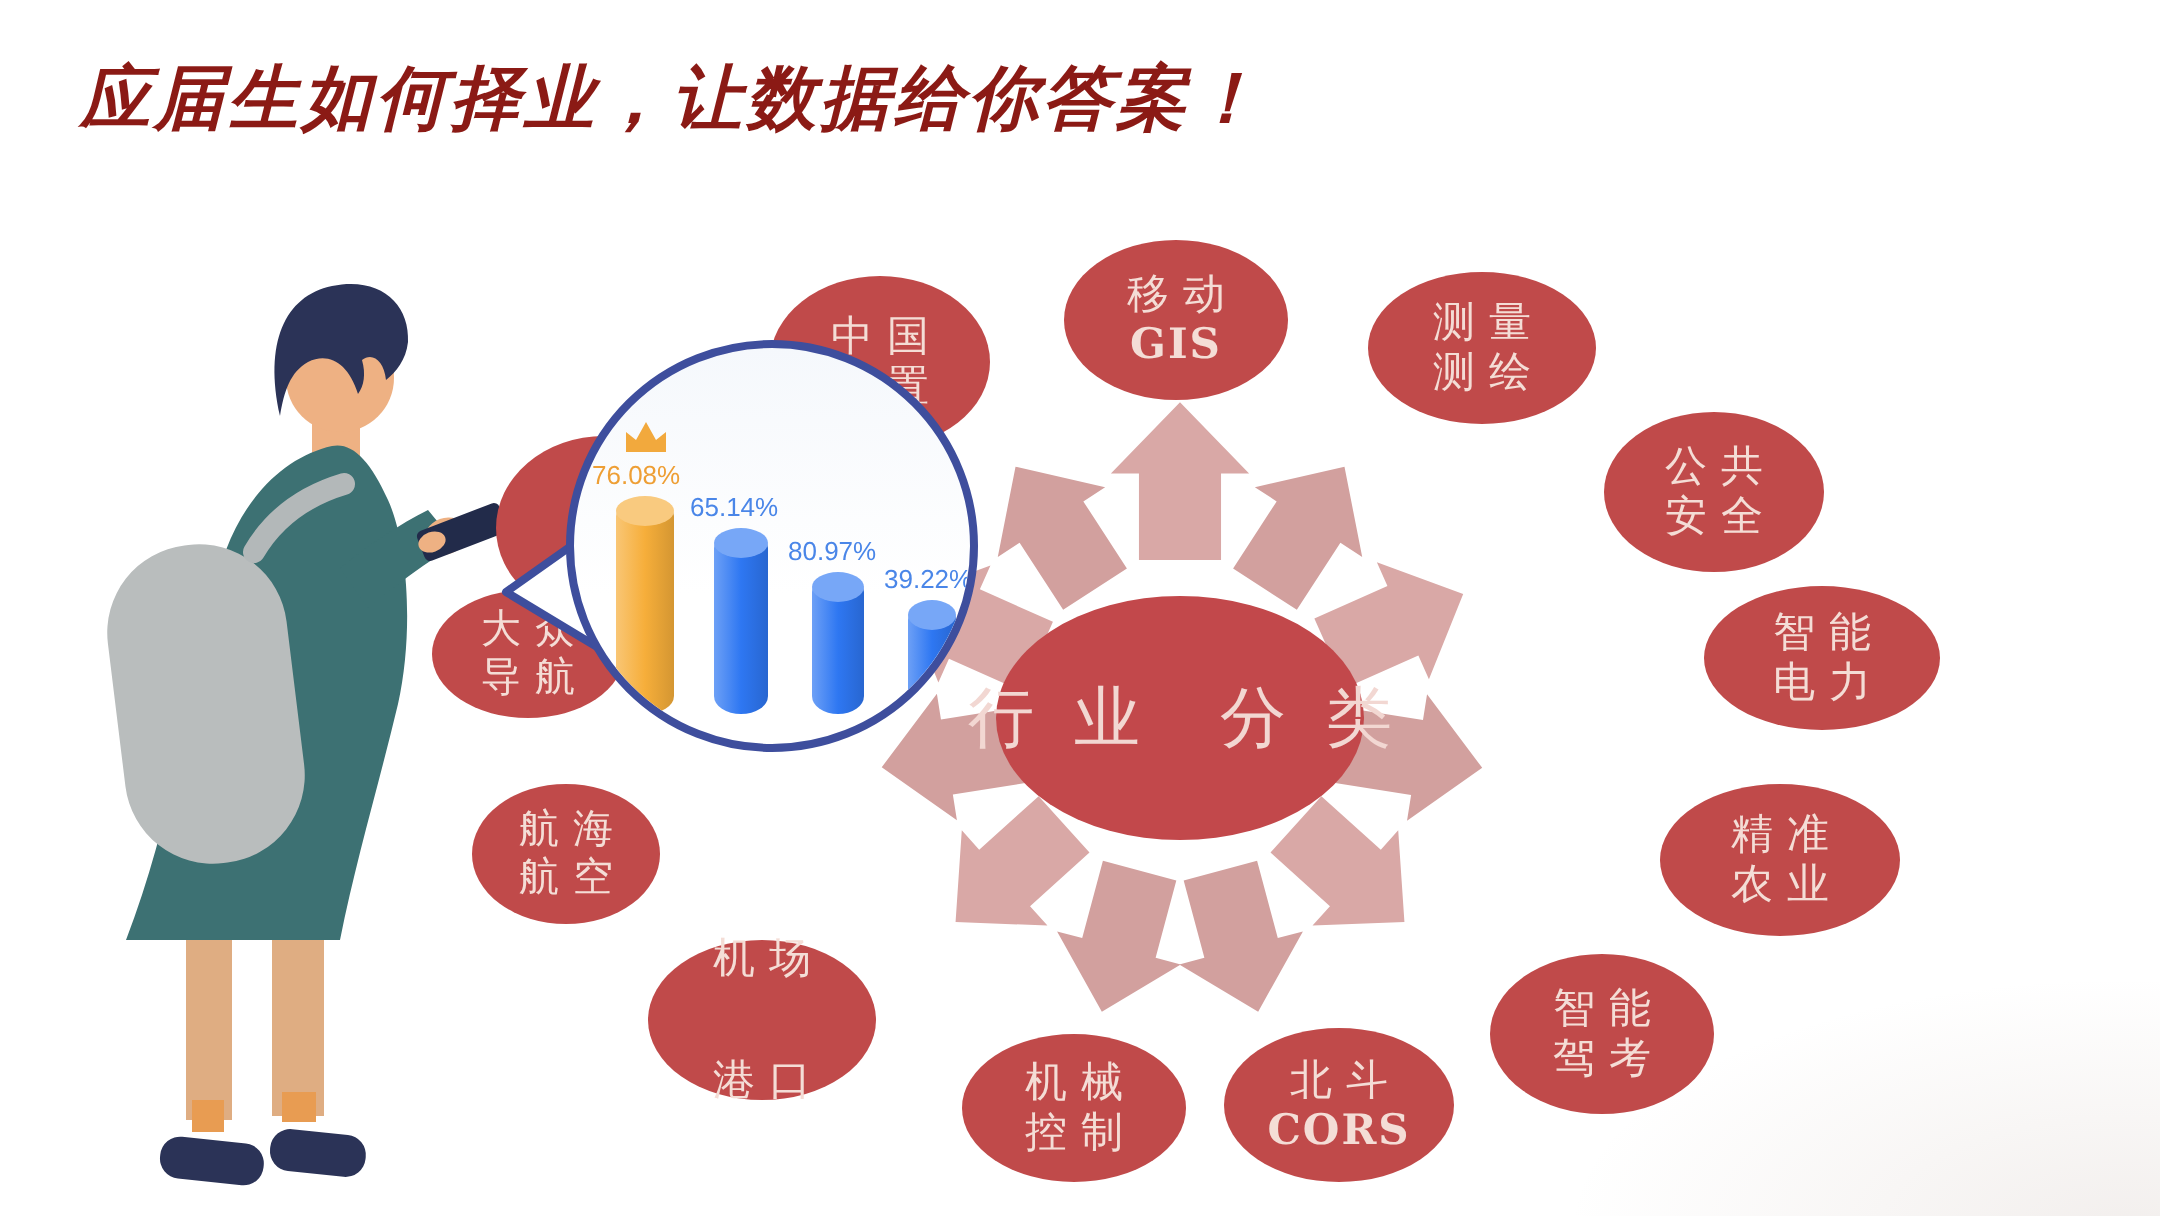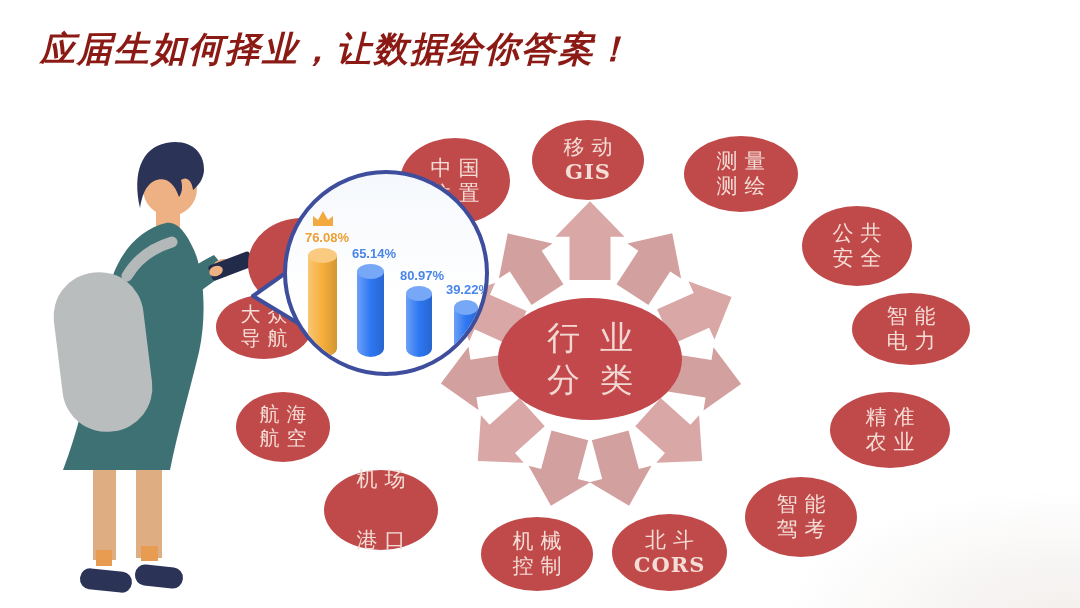--- a/index.html
+++ b/index.html
@@ -15,34 +15,34 @@
 
   
   .cat{position:absolute;border-radius:50%;background:#c04a4a;
        display:flex;flex-direction:column;align-items:center;justify-content:center;
        color:#f4ddd6;font-family:"DejaVu Serif", serif;font-size:21px;}
   .cat .line{letter-spacing:7px;padding-left:7px;line-height:1.18;white-space:nowrap;}
   .cat .latin{letter-spacing:1px;padding-left:0;font-weight:bold;}
   .hidden-ellipse{position:absolute;left:248px;top:218px;width:108px;height:92px;
                   border-radius:50%;background:#c04a4a;}
   .center-bubble{position:absolute;left:498px;top:298px;width:184px;height:122px;
-       border-radius:50%;background:#c2484b;display:flex;flex-direction:column;
+       border-radius:50%;background:#c2484b;display:flex;flex-direction:row;
        align-items:center;justify-content:center;color:#f2d7d2;
        font-family:"DejaVu Serif", serif;font-size:33px;}
   .center-bubble .line{letter-spacing:20px;padding-left:20px;line-height:1.28;white-space:nowrap;}
 
   
   .tail-svg{position:absolute;left:235px;top:235px;width:80px;height:110px;}
   .magnifier{position:absolute;left:283px;top:170px;width:206px;height:206px;
        box-sizing:border-box;border:4px solid #3e4e9d;border-radius:50%;
        background:linear-gradient(180deg,#f5f8fc,#ffffff 62%);overflow:hidden;}
   .chart-area{position:absolute;left:0;top:0;width:198px;height:198px;}
   .cyl-bar{position:absolute;border-radius:50%/9px;}
   .cyl-cap{position:absolute;top:-1px;left:0;width:100%;height:15px;border-radius:50%;}
-  .bar-label{position:absolute;font-size:13px;font-weight:bold;text-align:right;
+  .bar-label{position:absolute;font-size:13px;font-weight:normal;text-align:left;
              white-space:nowrap;letter-spacing:0;}
   .crown-wrap{position:absolute;width:24px;height:17px;}
 
   
   .corner-shade{position:absolute;right:0;bottom:0;width:320px;height:130px;
        background:radial-gradient(ellipse at 95% 105%, rgba(185,165,155,0.18), rgba(255,255,255,0) 65%);}
 </style>
 </head>
 <body>
 
@@ -109,21 +109,21 @@
       <ellipse cx="216" cy="271" rx="7" ry="5" fill="#eeb183" transform="rotate(-20 216 271)"></ellipse>
       <circle cx="170" cy="189" r="27" fill="#eeb183"></circle>
       <path d="M140,208 C132,172 142,148 166,143 C190,138 205,152 204,171 C203,180 198,186 193,190
                C192,180 186,176 181,180 C183,187 182,193 179,197 C174,181 164,176 154,181
                C145,186 142,196 140,208 Z" fill="#2b3357"></path>
     </g>
   </svg>
 
   <div class="hidden-ellipse"></div>
 
-  <div class="cat" style="left:400px;top:138px;width:110px;height:86px;">
+  <div class="cat" style="left:385px;top:138px;width:110px;height:86px;">
     <span class="line">中国</span>
     <span class="line">位置</span>
   </div>
   <div class="cat" style="left:532px;top:120px;width:112px;height:80px;">
     <span class="line">移动</span>
     <span class="line latin">GIS</span>
   </div>
   <div class="cat" style="left:802px;top:206px;width:110px;height:80px;">
     <span class="line">公共</span>
     <span class="line">安全</span>

